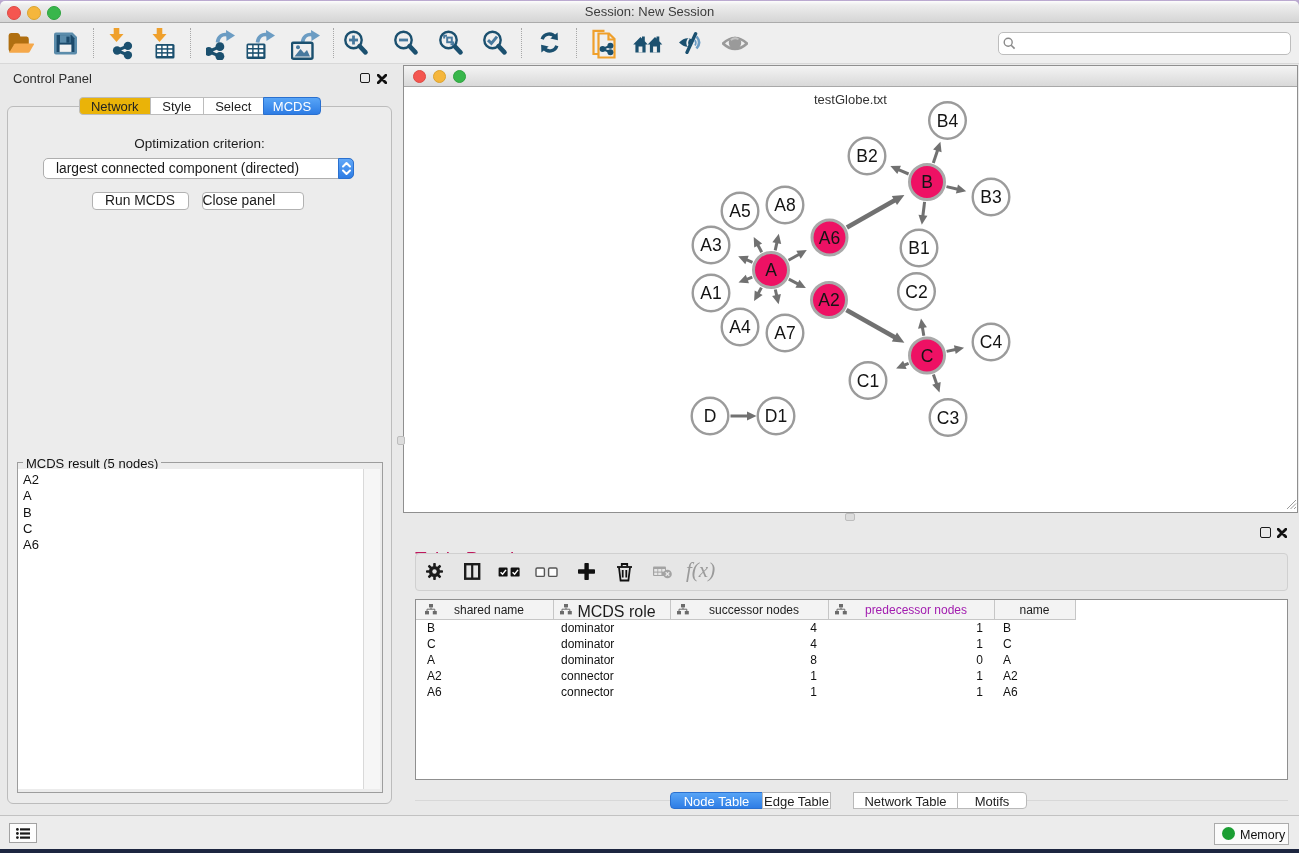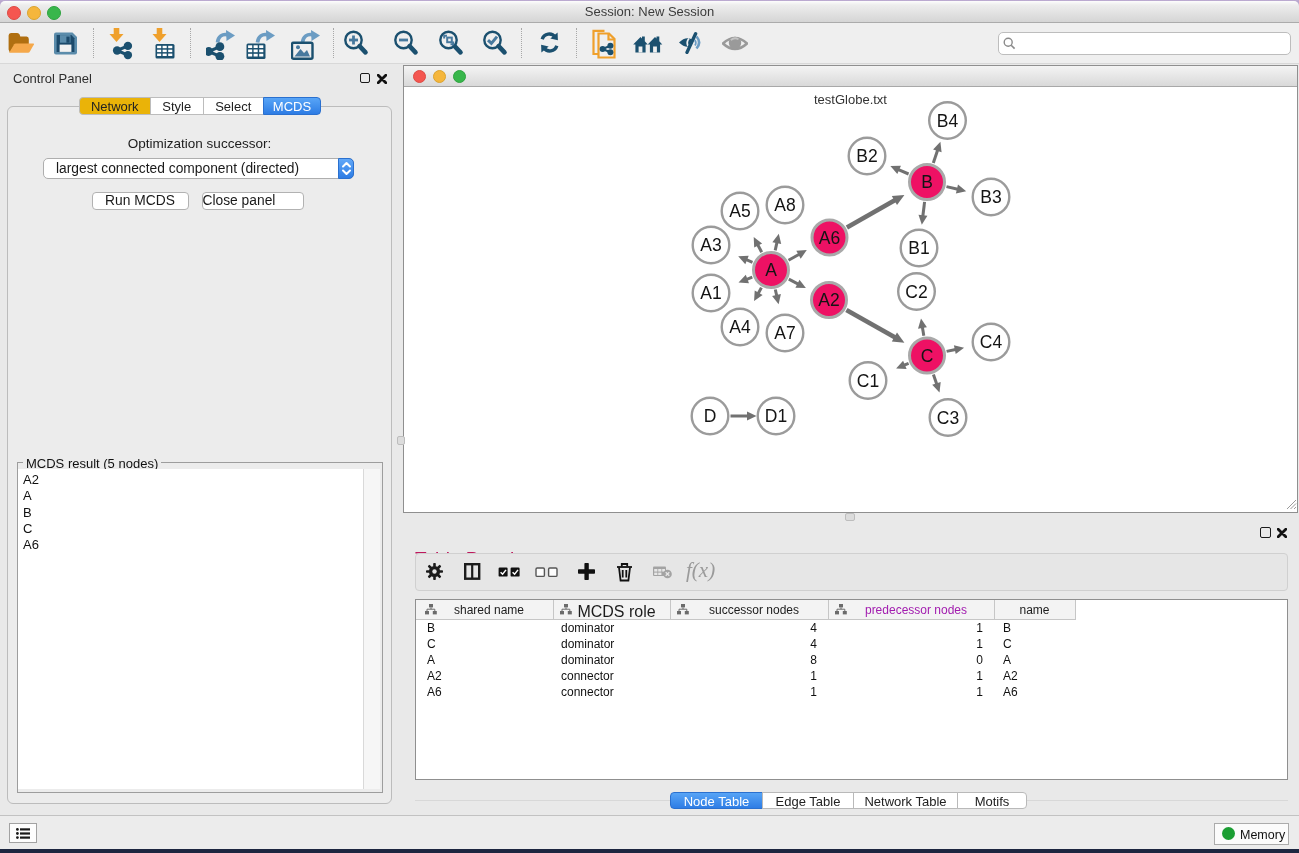--- a/index.html
+++ b/index.html
@@ -180,21 +180,21 @@
 <svg class="abs" style="left:377px;top:73.5px" width="10" height="10" viewBox="0 0 10 10">
     <path d="M1.2 1.2 L8.8 8.8 M8.8 1.2 L1.2 8.8" stroke="#111" stroke-width="2.8" stroke-linecap="round"></path>
   </svg>
 
 <div class="abs" style="left:7px;top:106px;width:385px;height:698px;background:#ececec;border:1px solid #bcbcbc;border-radius:6px;box-sizing:border-box;"></div>
 <div style="position:absolute;left:78.5px;top:97px;width:72.5px;height:18px;background:#eab308;color:#222;border:1px solid #bcbcbc;border-top-left-radius:4px;border-bottom-left-radius:4px;font-size:13px;text-align:center;line-height:18px;box-sizing:border-box;">Network</div>
 <div style="position:absolute;left:150.0px;top:97px;width:53.5px;height:18px;background:#ffffff;color:#222;border:1px solid #bcbcbc;font-size:13px;text-align:center;line-height:18px;box-sizing:border-box;">Style</div>
 <div style="position:absolute;left:202.5px;top:97px;width:61.5px;height:18px;background:#ffffff;color:#222;border:1px solid #bcbcbc;font-size:13px;text-align:center;line-height:18px;box-sizing:border-box;">Select</div>
 <div style="position:absolute;left:263.0px;top:97px;width:58.0px;height:18px;background:linear-gradient(#58a5f7,#2d7ce4);color:#fff;border:1px solid #2a70cf;border-top-right-radius:4px;border-bottom-right-radius:4px;font-size:13px;text-align:center;line-height:18px;box-sizing:border-box;">MCDS</div>
 
-<div class="abs" style="left:8px;top:136px;width:383px;text-align:center;font-size:13.5px;color:#1c1c1c;">Optimization successor:</div>
+<div class="abs" style="left:8px;top:136px;width:383px;text-align:center;font-size:13.5px;color:#1c1c1c;">Optimization criterion:</div>
 
 <div class="abs" style="left:43px;top:158px;width:311px;height:21px;background:#ffffff;border:1px solid #aeaeae;border-radius:5px;box-sizing:border-box;"></div>
 <div class="abs" style="left:56px;top:161px;font-size:13.8px;color:#1a1a1a;">largest connected component (directed)</div>
 <div class="abs" style="left:338px;top:158px;width:16px;height:21px;background:linear-gradient(#62a8f8,#2d7ce4);border-radius:0 5px 5px 0;border:1px solid #2a70cf;box-sizing:border-box;"></div>
 <svg class="abs" style="left:340.5px;top:161px" width="11" height="15" viewBox="0 0 11 15">
     <path d="M2 5.5 L5.5 2 L9 5.5 M2 9.5 L5.5 13 L9 9.5" stroke="#ffffff" stroke-width="2" fill="none" stroke-linecap="round" stroke-linejoin="round"></path>
   </svg>
 
 <div class="abs" style="left:91.5px;top:192px;width:97px;height:17.5px;background:#ffffff;border:1px solid #b2b2b2;border-radius:4px;box-sizing:border-box;text-align:center;font-size:13.8px;line-height:16px;color:#1a1a1a;">Run MCDS</div>
 <div class="abs" style="left:201.5px;top:192px;width:102px;height:17.5px;background:#ffffff;border:1px solid #b2b2b2;border-radius:4px;box-sizing:border-box;text-align:left;font-size:13.8px;line-height:16px;color:#1a1a1a;">Close panel</div>
@@ -464,15 +464,15 @@
 <div style="position:absolute;left:900px;top:669px;width:83px;text-align:right;font-size:12px;color:#111">1</div>
 <div style="position:absolute;left:1003px;top:669px;font-size:12px;color:#111">A2</div>
 <div style="position:absolute;left:427px;top:685px;font-size:12px;color:#111">A6</div>
 <div style="position:absolute;left:561px;top:685px;font-size:12px;color:#111">connector</div>
 <div style="position:absolute;left:740px;top:685px;width:77px;text-align:right;font-size:12px;color:#111">1</div>
 <div style="position:absolute;left:900px;top:685px;width:83px;text-align:right;font-size:12px;color:#111">1</div>
 <div style="position:absolute;left:1003px;top:685px;font-size:12px;color:#111">A6</div>
 <div class="abs" style="left:415px;top:800px;width:255px;height:1px;background:#d8d8d8;"></div>
 <div class="abs" style="left:1027px;top:800px;width:261px;height:1px;background:#d8d8d8;"></div>
 <div style="position:absolute;left:670px;top:792px;width:93px;height:17px;background:linear-gradient(#57a4f6,#2e7de5);color:#fff;border:1px solid #2a70cf;border-top-left-radius:4px;border-bottom-left-radius:4px;font-size:13px;text-align:center;line-height:17px;box-sizing:border-box;">Node Table</div>
-<div style="position:absolute;left:762px;top:792px;width:92px;height:17px;background:#ffffff;color:#222;border:1px solid #b9b9b9;font-size:13px;text-align:center;line-height:17px;box-sizing:border-box;">Edge Table</div>
+<div style="position:absolute;left:762px;top:792px;width:69px;height:17px;background:#ffffff;color:#222;border:1px solid #b9b9b9;font-size:13px;text-align:center;line-height:17px;box-sizing:border-box;">Edge Table</div>
 <div style="position:absolute;left:853px;top:792px;width:105px;height:17px;background:#ffffff;color:#222;border:1px solid #b9b9b9;font-size:13px;text-align:center;line-height:17px;box-sizing:border-box;">Network Table</div>
 <div style="position:absolute;left:957px;top:792px;width:70px;height:17px;background:#ffffff;color:#222;border:1px solid #b9b9b9;border-top-right-radius:4px;border-bottom-right-radius:4px;font-size:13px;text-align:center;line-height:17px;box-sizing:border-box;">Motifs</div>
 
 </body></html>

